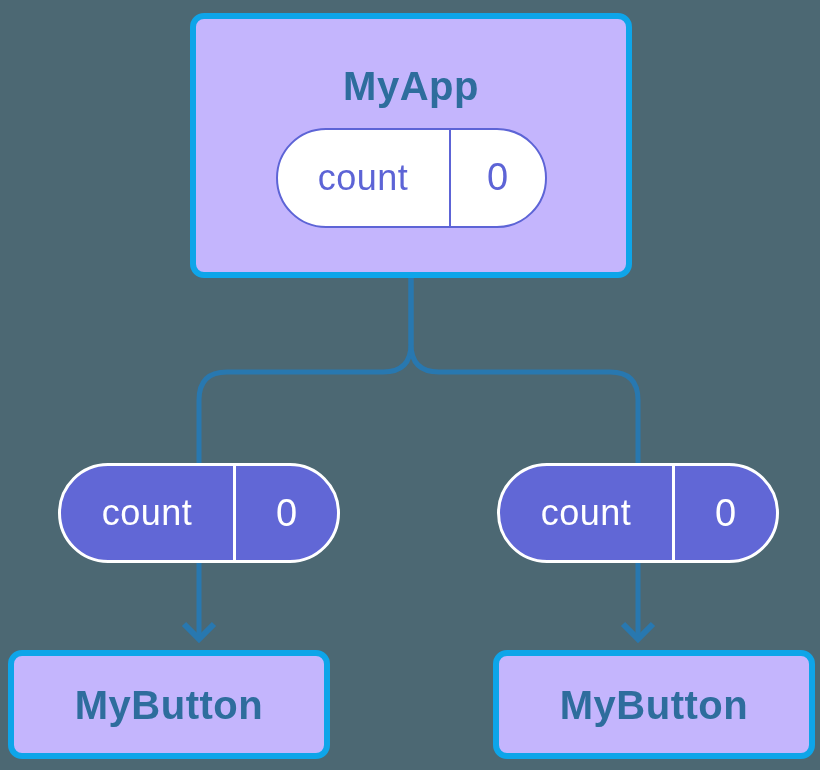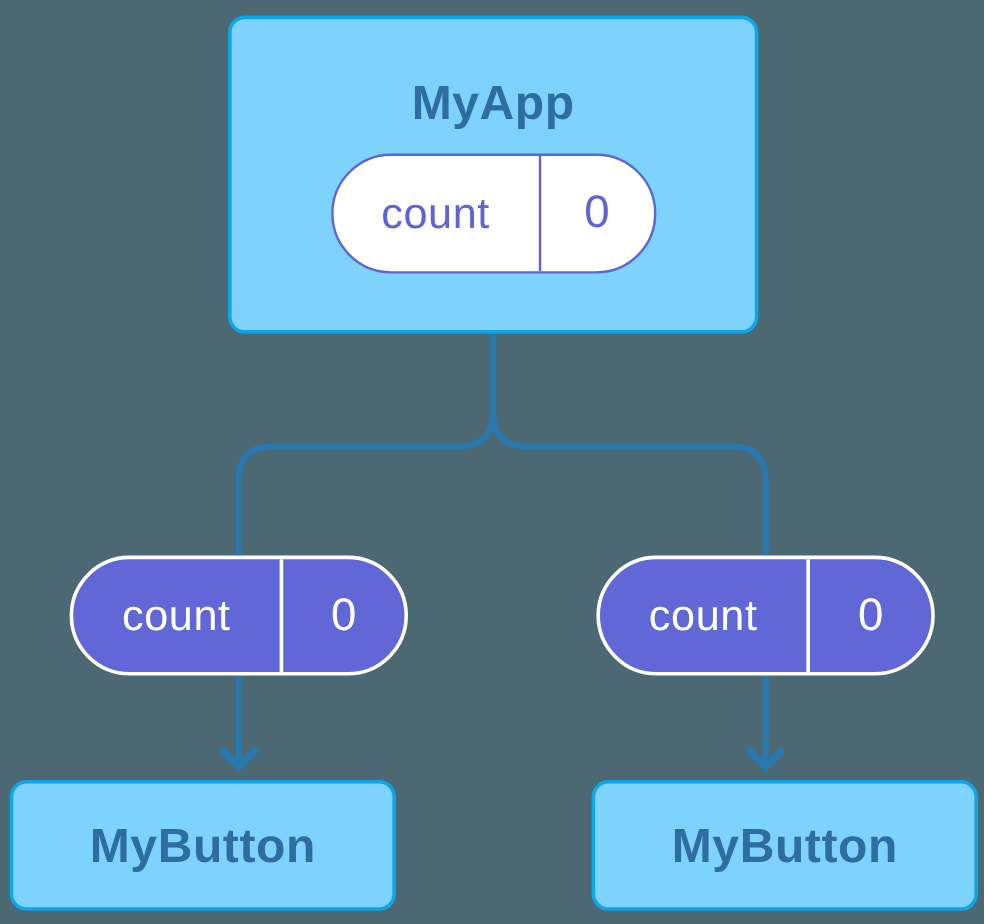--- a/index.html
+++ b/index.html
@@ -15,22 +15,22 @@
     overflow: hidden;
   }
   .connectors {
     position: absolute;
     left: 0; top: 0;
     width: 820px; height: 770px;
     z-index: 1;
   }
   .component-box {
     position: absolute;
-    background: #7dd3fc;
-    border: 3px solid #0ea5e9;
+    background: #c4b5fd;
+    border: 6px solid #0ea5e9;
     border-radius: 14px;
     box-sizing: border-box;
     z-index: 2;
     display: flex;
     flex-direction: column;
     align-items: center;
     justify-content: center;
   }
   .box-root   { left: 190px; top: 13px;  width: 442px; height: 265px; gap: 20px; }
   .box-child-left  { left: 8px;   top: 650px; width: 322px; height: 109px; }

